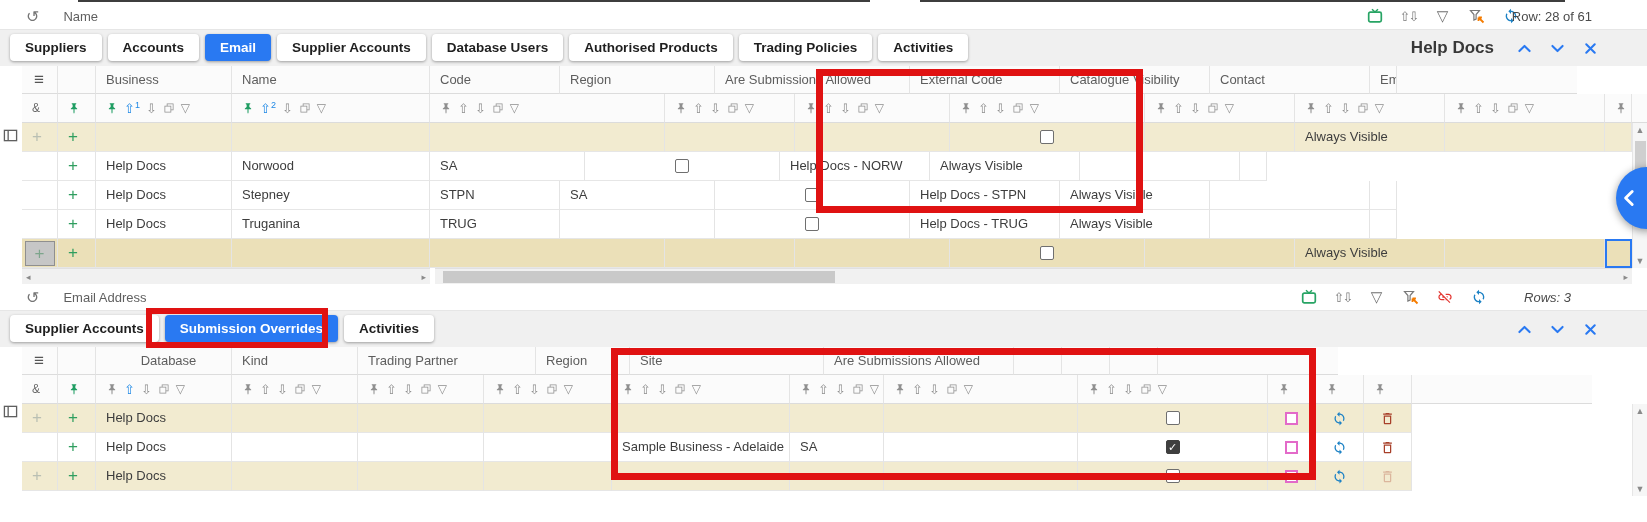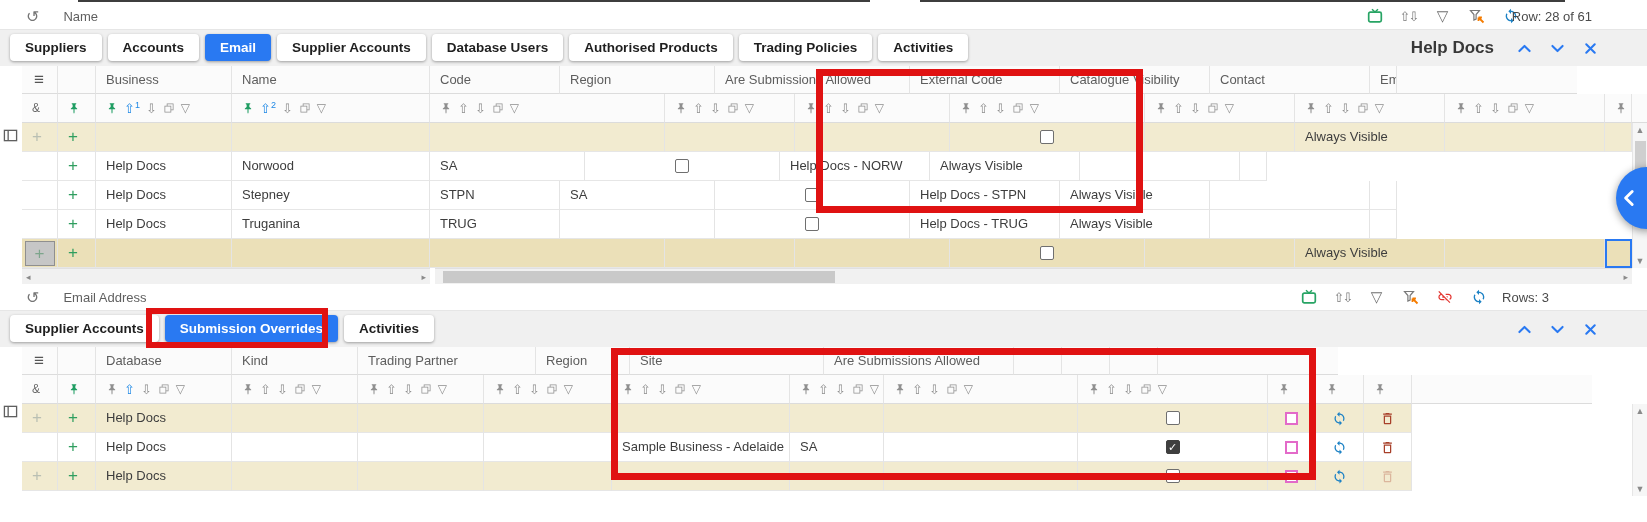--- a/index.html
+++ b/index.html
@@ -13,21 +13,21 @@
   
   .toolbar { position:absolute; left:0; width:1647px; height:27px; background:#fff;
              border-bottom:1px solid #e6e6e6; display:flex; align-items:center; }
   .undo { color:#757575; font-size:16px; margin-left:26px; cursor:pointer; }
   .tlabel { color:#5f5f5f; font-size:13px; margin-left:24px; }
   .tright { position:absolute; right:128px; display:flex; align-items:center; gap:17px; }
   .tic { width:17px; height:17px; display:inline-flex; align-items:center; justify-content:center; color:#6f6f6f; }
   .tic svg { width:16px; height:16px; }
   .sortpair { font-size:13px; color:#7a7a7a; letter-spacing:-2px; }
   .tstatus { position:absolute; right:55px; color:#4a4a4a; font-size:13px; white-space:nowrap; }
-  .tstatus2 { right:98px; }
+  .tstatus2 { right:76px;font-style:italic; }
 
   
   .tabbar { position:absolute; left:0; width:1647px; height:36px; background:#f0f0f0; }
   .tabs { position:absolute; left:10px; top:4px; display:flex; gap:6px; }
   .tab { background:#fff; color:#1f1f1f; font-size:13.5px; font-weight:700; padding:6px 15px;
          border-radius:4px; box-shadow:0 1px 3px rgba(0,0,0,.35); white-space:nowrap; cursor:pointer; }
   .tab.active { background:#2979f2; color:#fff; }
   .titlebox { position:absolute; right:48px; top:0; height:36px; display:flex; align-items:center; gap:16px; }
   .ptitle { font-size:17px; font-weight:700; color:#383838; margin-right:6px; }
   .bicon svg { width:17px; height:17px; stroke:#2979f2; stroke-width:2.4; fill:none; stroke-linecap:round; stroke-linejoin:round; }
@@ -515,21 +515,21 @@
         <rect x="1.5" y="2.5" width="13" height="11" fill="none" stroke="currentColor" stroke-width="1.4"></rect>
         <path d="M5.5 2.5v11" stroke="currentColor" stroke-width="1.4"></path>
       </svg>
   </span>
 
   <div class="gridwrap" style="top:347px;">
     <div id="bottom-grid">
         <div class="grow ghead">
           <div class="gc" style="width:36px;padding-left:0;"><span class="hamb">≡</span></div>
           <div class="gc" style="width:38px;"></div>
-          <div class="gc" style="width:136px;">Database</div>
+          <div class="gc" style="width:136px;text-align:center;">Database</div>
           <div class="gc" style="width:126px;">Kind</div>
           <div class="gc" style="width:178px;">Trading Partner</div>
           <div class="gc" style="width:94px;">Region</div>
           <div class="gc" style="width:194px;">Site</div>
           <div class="gc" style="width:190px;">Are Submissions Allowed</div>
           <div class="gc" style="width:48px;"></div>
           <div class="gc" style="width:48px;"></div>
           <div class="gc" style="width:48px;"></div>
           <div style="flex:1;border-bottom:1px solid #dcdcdc;background:#fbfbfb;min-width:180px;"></div>
         </div>

